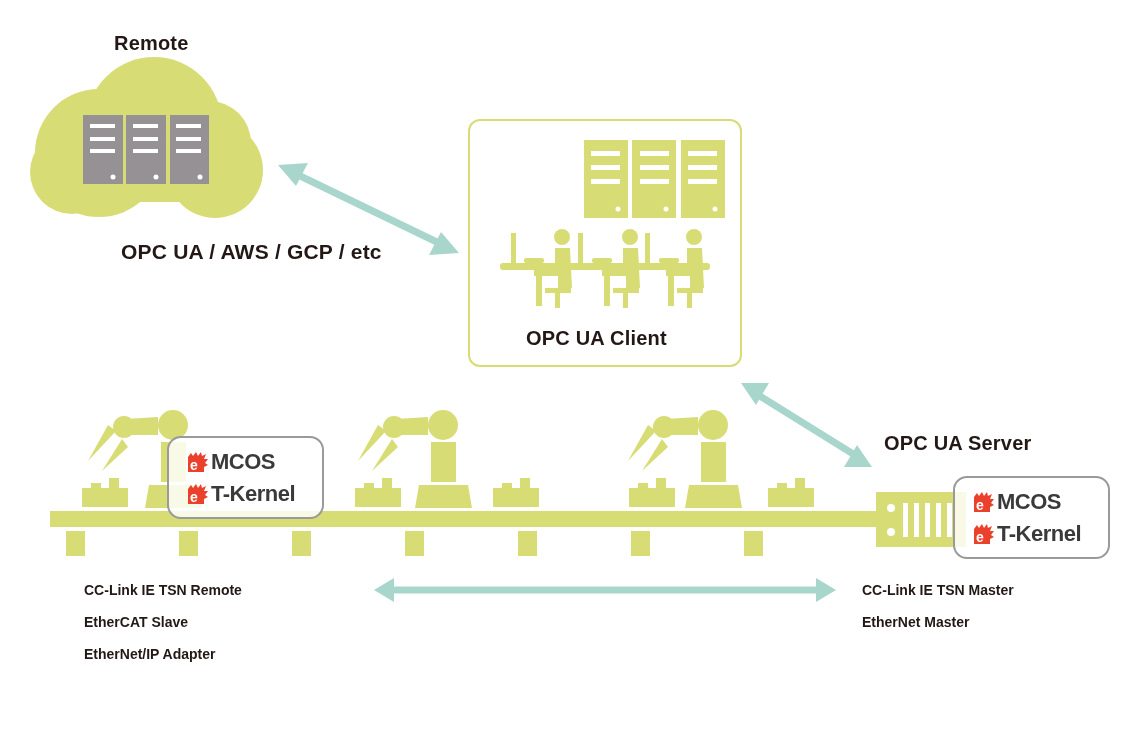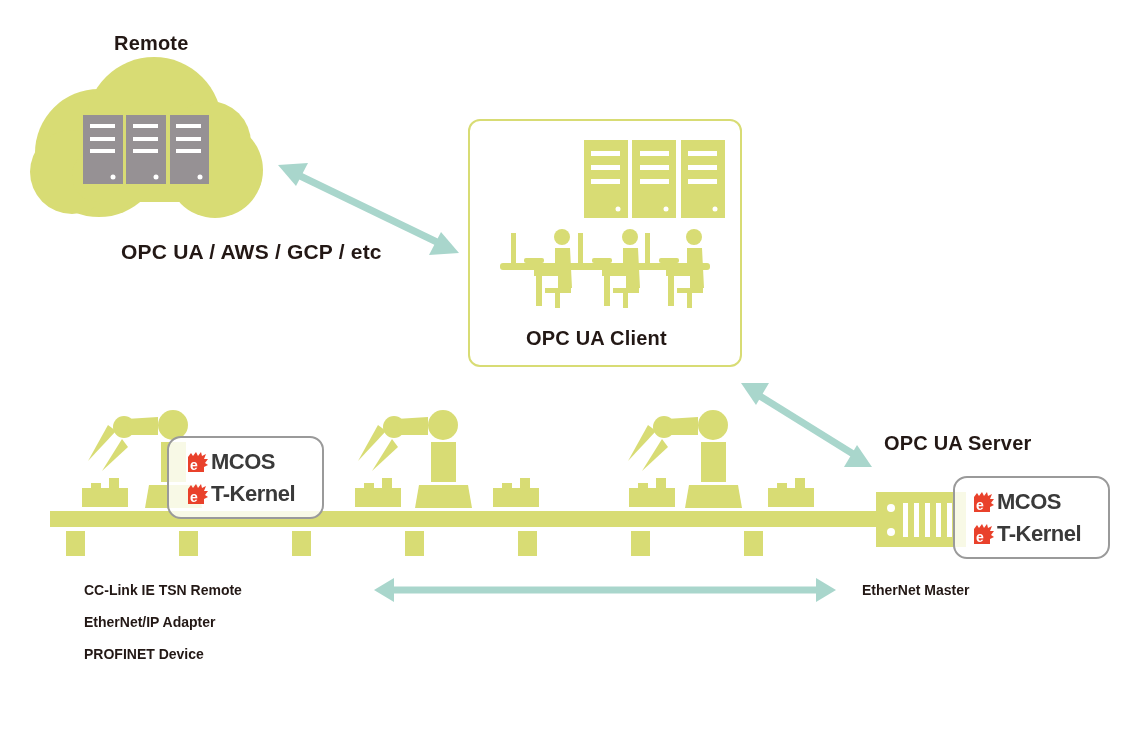--- a/index.html
+++ b/index.html
@@ -218,19 +218,20 @@
     <svg class="os-logo" viewBox="0 0 22 22">
       <path d="M1 6 L4 2 L6 5 L9 1 L11 5 L14 1 L15 5 L19 3 L17 8 L21 8 L18 12 L21 14 L17 16 L17 21 L1 21 Z" fill="#e9412b"></path>
       <text x="3" y="19" font-family="Liberation Sans, sans-serif" font-weight="bold" font-size="14" fill="#fff">e</text>
     </svg>
     <span class="os-name">T-Kernel</span>
   </div>
 </div>
 
 <div class="list" style="left:84px; top:574px;">
   <div>CC-Link IE TSN Remote</div>
+  <div>EtherCAT Slave</div>
   <div>EtherNet/IP Adapter</div>
-  <div>PROFINET Device</div>
 </div>
 
 <div class="list" style="left:862px; top:574px;">
+  <div>CC-Link IE TSN Master</div>
   <div>EtherNet Master</div>
 </div>
 
 </body></html>

